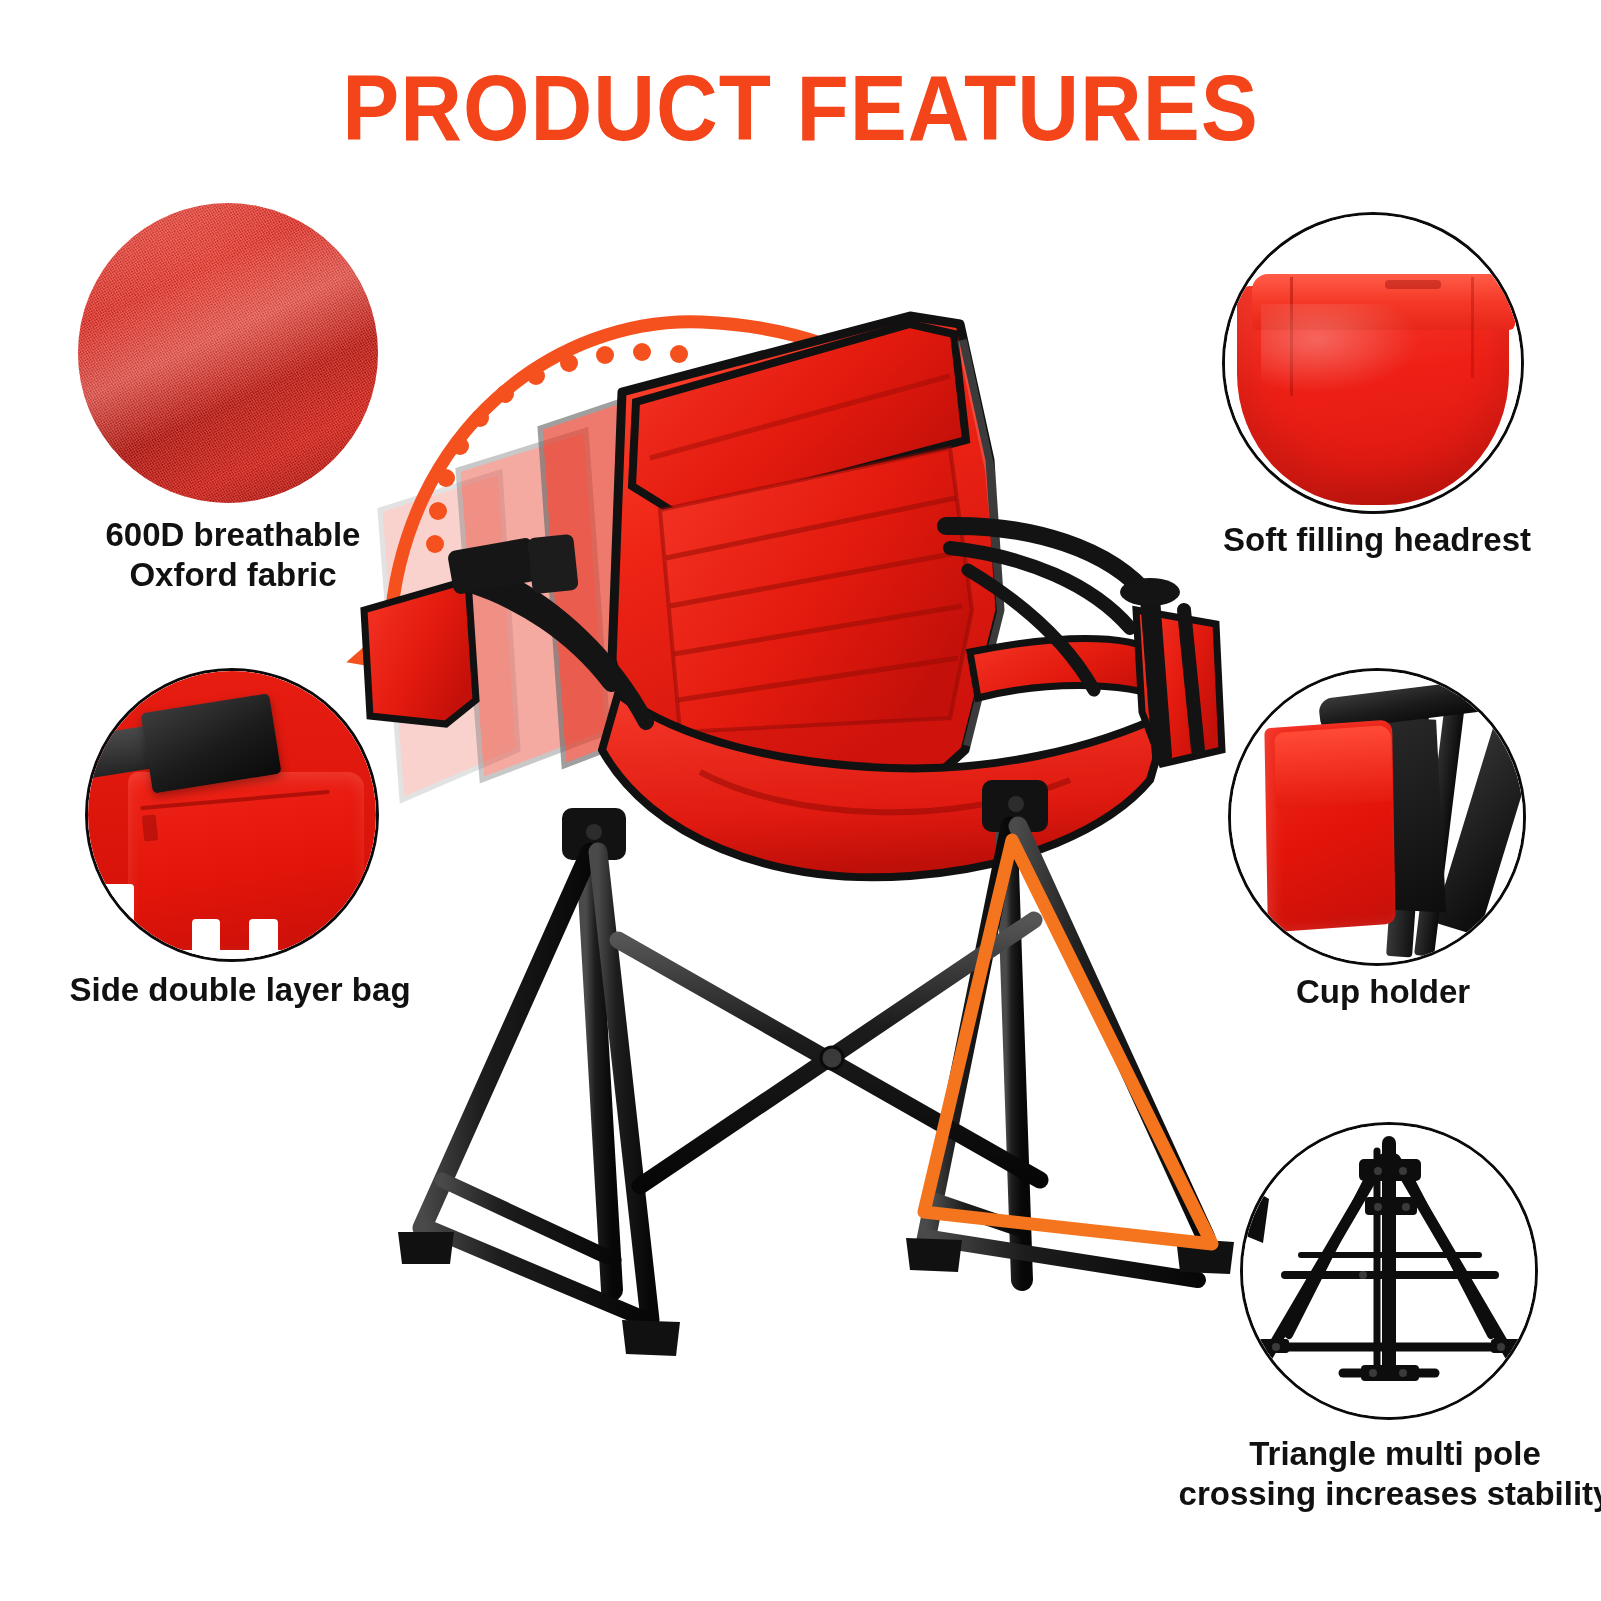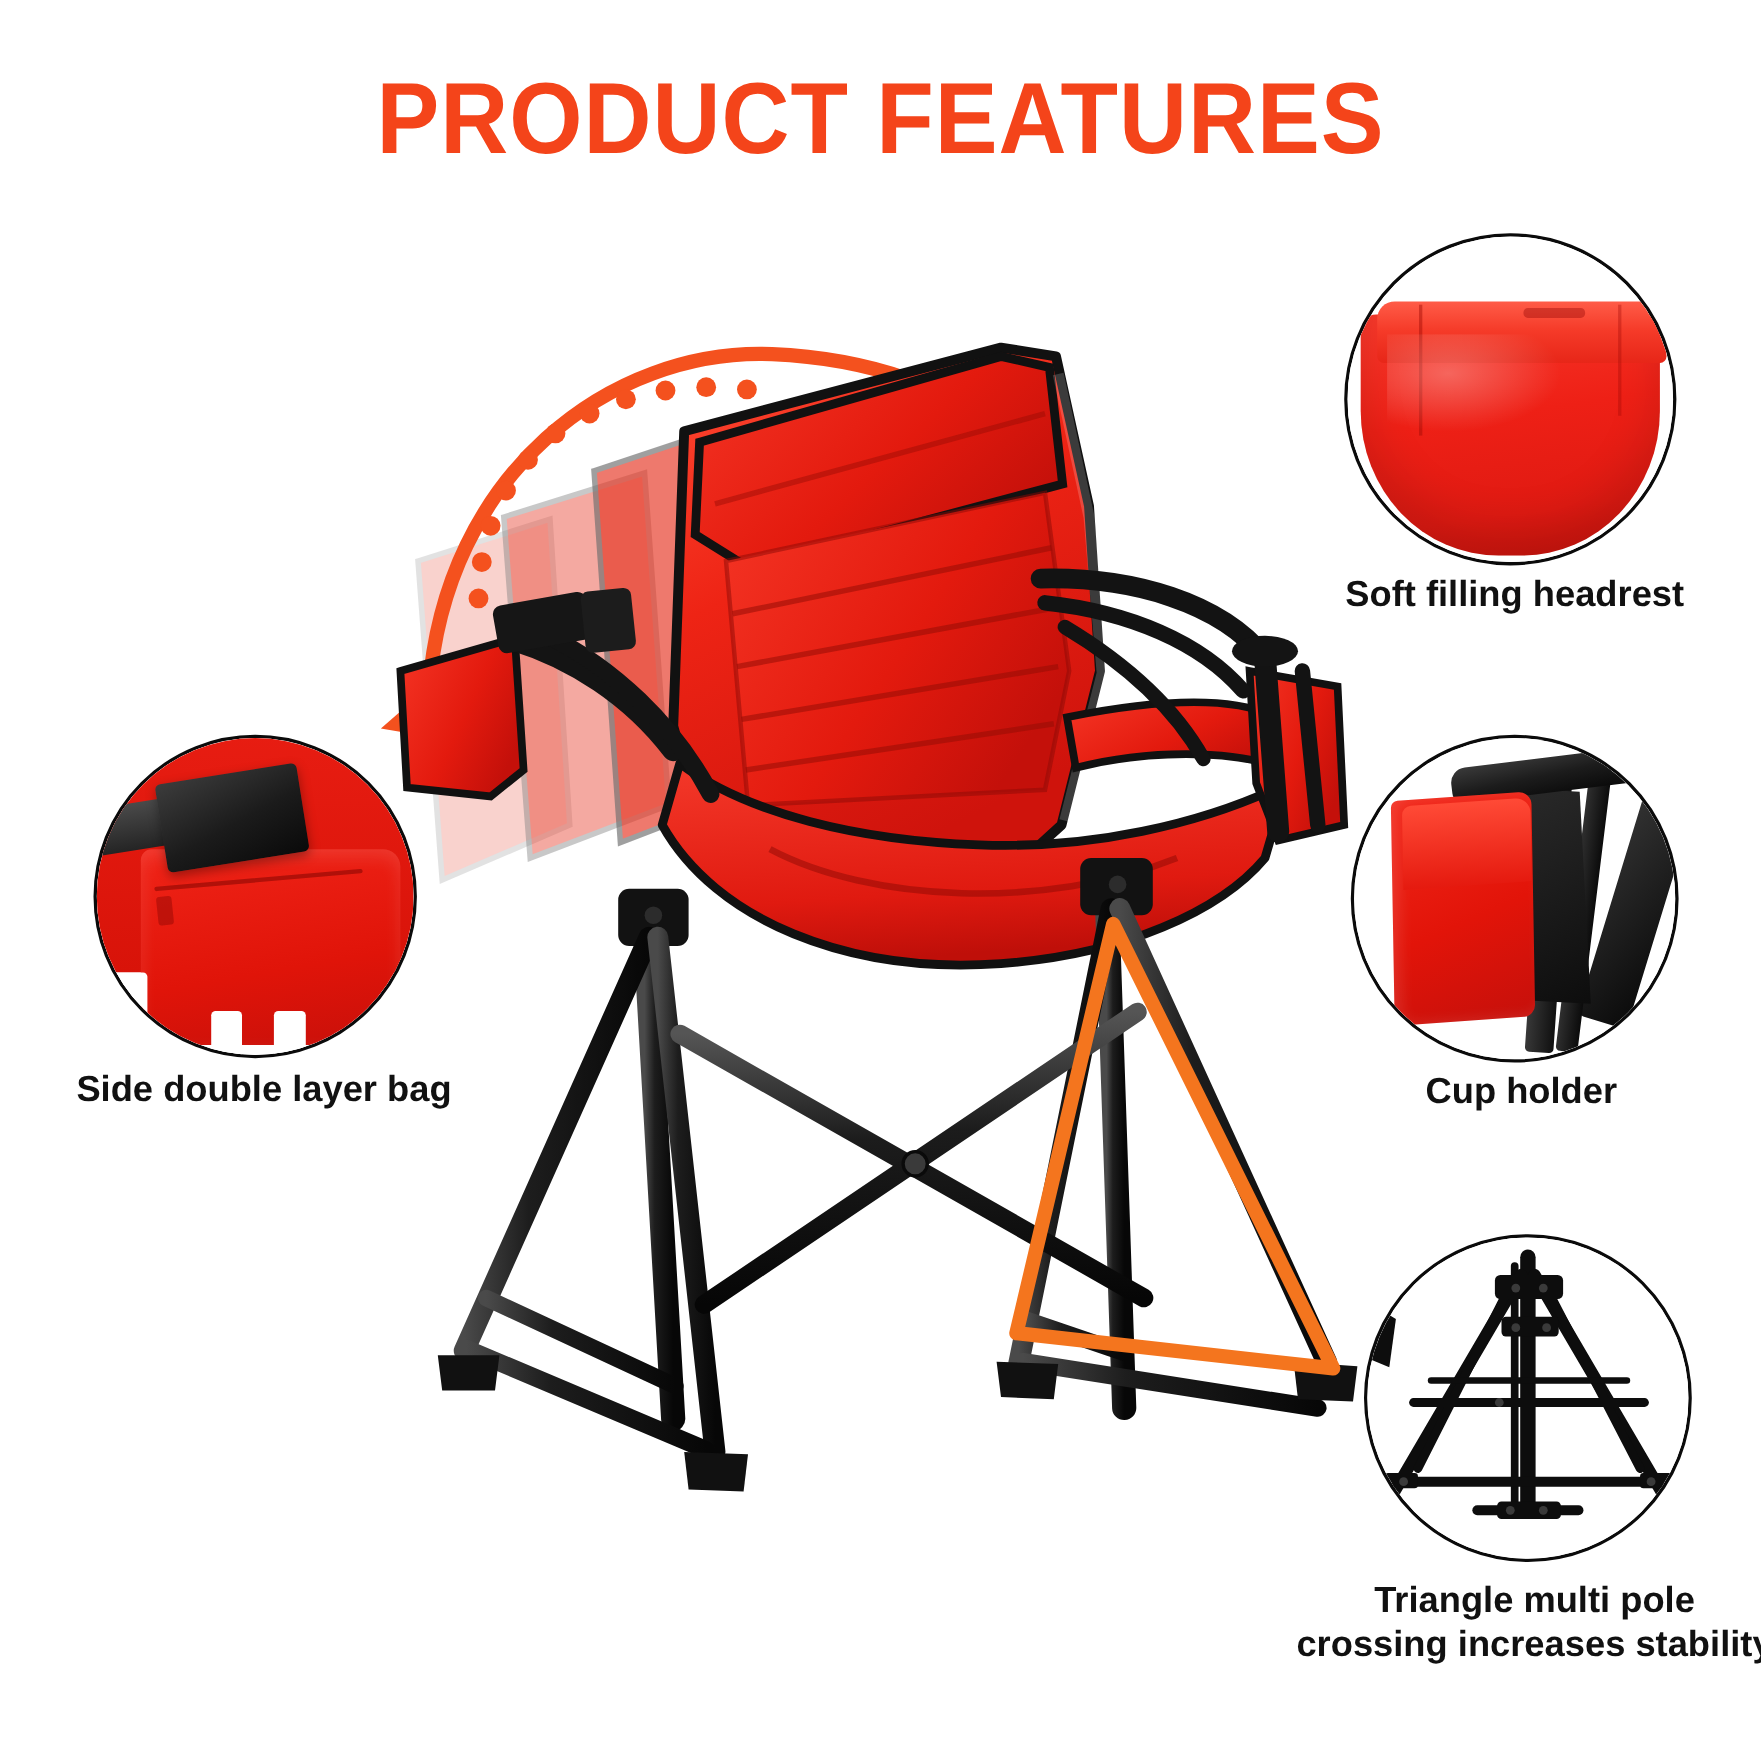--- a/index.html
+++ b/index.html
@@ -371,20 +371,27 @@
         <path d="M684 640 L290 906" stroke="url(#steel2)" stroke-width="17"></path>
         <circle cx="482" cy="778" r="11" fill="#3a3a3a" stroke="#0a0a0a" stroke-width="3"></circle>
       </g>
 
       <g>
         <polygon points="662,560 574,932 862,964" fill="none" stroke="#f4751e" stroke-width="13" stroke-linejoin="round"></polygon>
       </g>
     </svg>
   </div>
 
+  <div class="feature" style="left:78px;top:203px;width:310px;height:400px;">
+    <div class="circle" style="width:300px;height:300px;">
+      <div class="fabric"></div>
+    </div>
+    <div class="caption" style="top:312px;">600D breathable
+Oxford fabric</div>
+  </div>
 
   <div class="feature" style="left:85px;top:668px;width:310px;height:400px;">
     <div class="circle ring" style="width:288px;height:288px;">
       <div class="bag-wrap">
         <div class="bag-back"></div>
         <div class="bag-front"></div>
         <div class="bag-zip"></div>
         <div class="bag-zip2"></div>
         <div class="bag-strap"></div>
         <div class="bag-buckle"></div>

